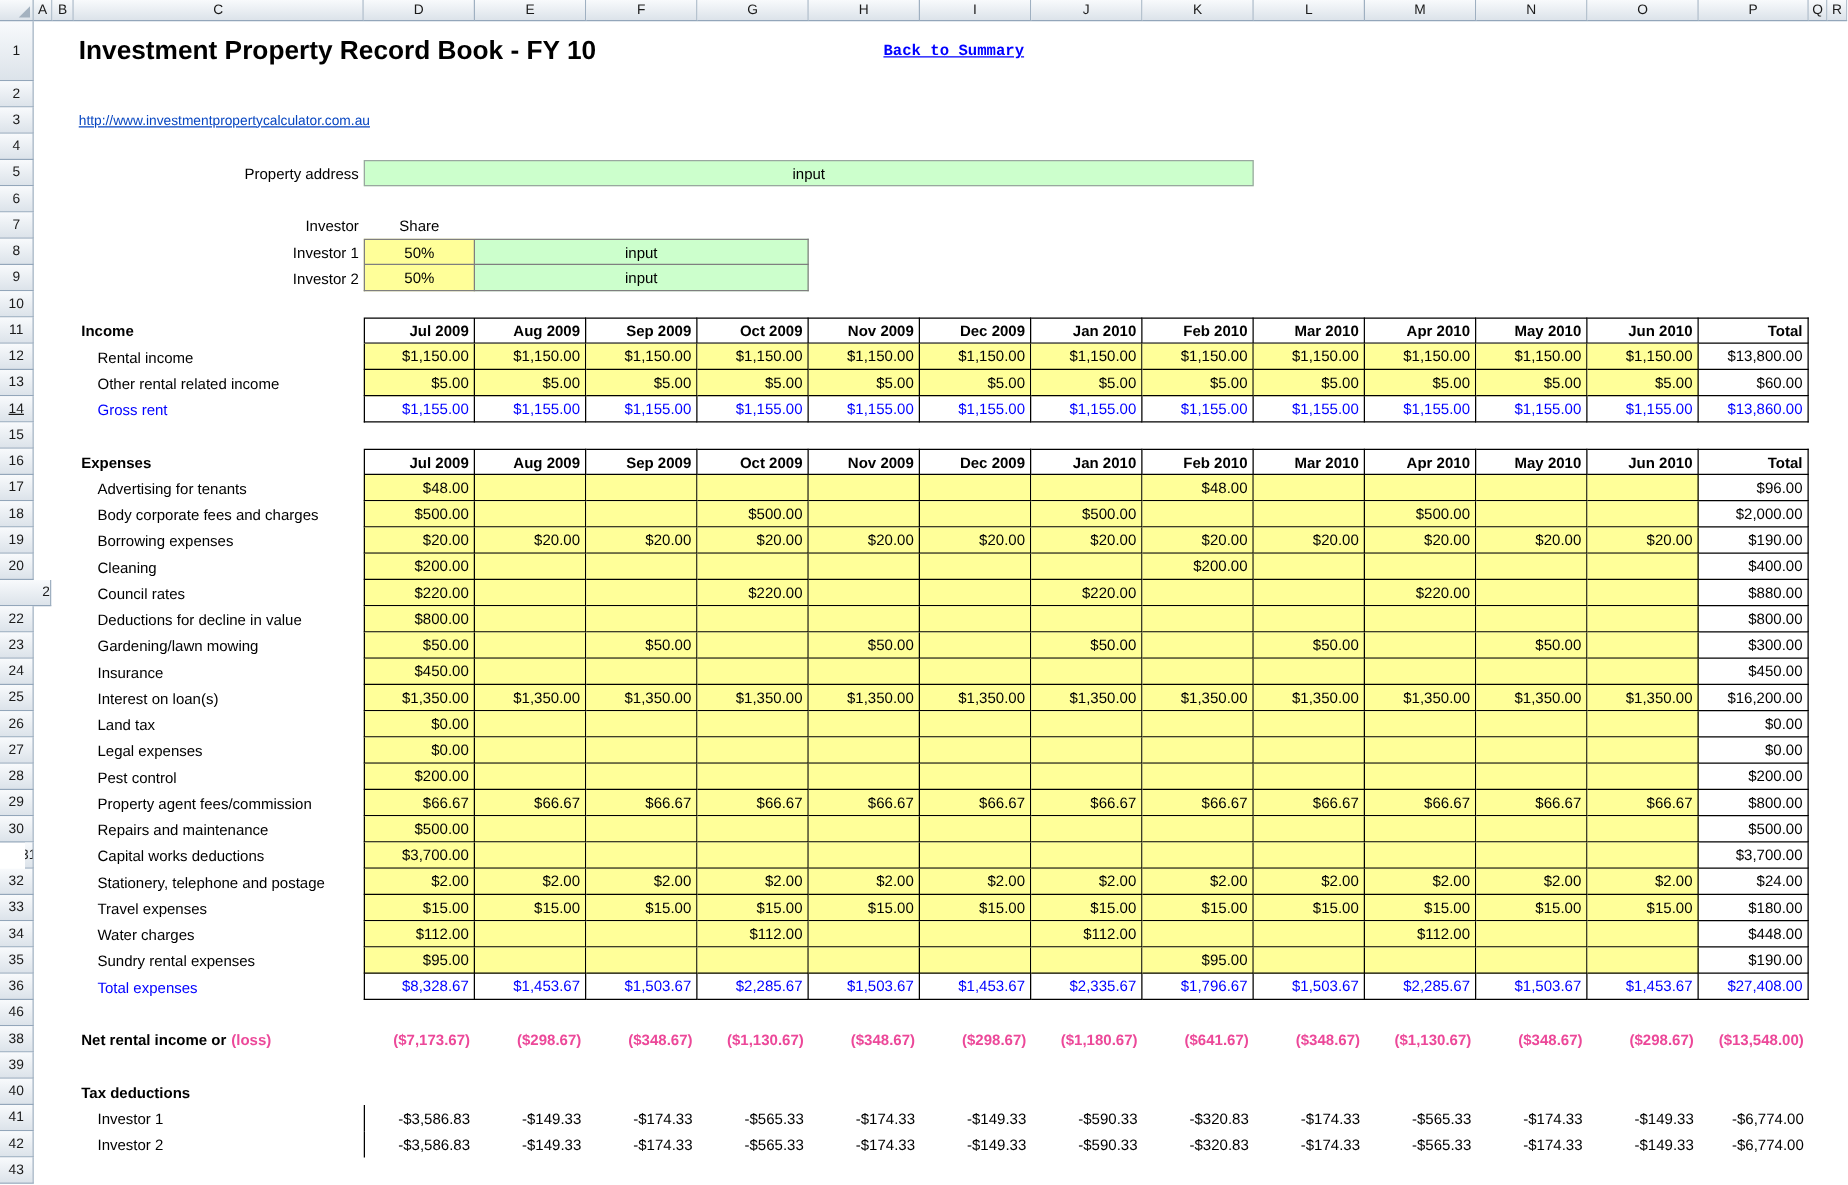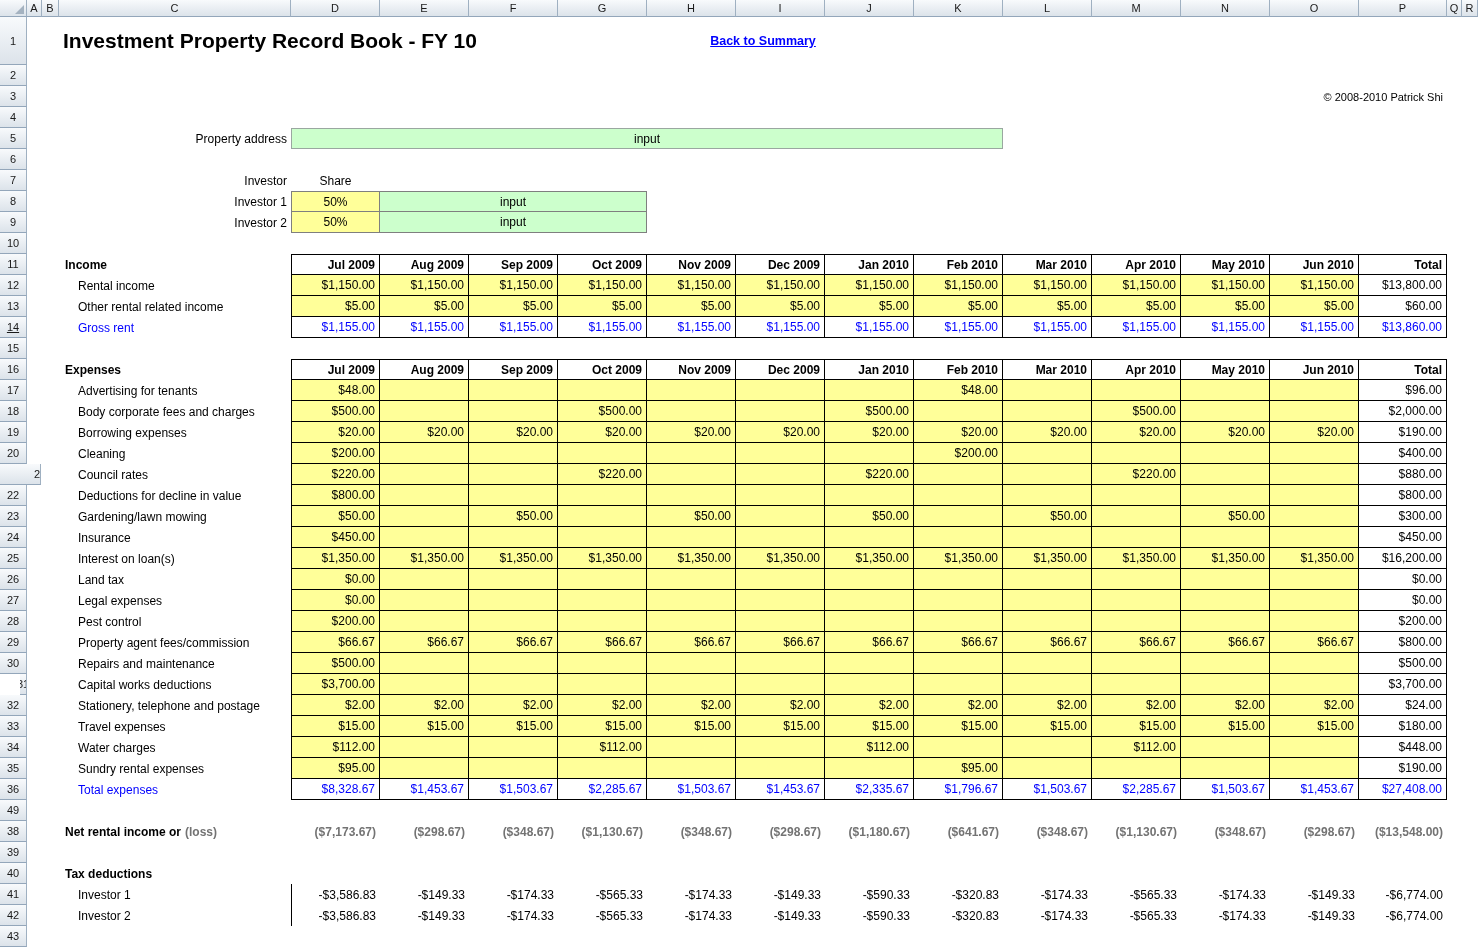--- a/index.html
+++ b/index.html
@@ -26,21 +26,21 @@
   .ovf{overflow:visible;z-index:2;}
   .left{justify-content:flex-start}
   .right{justify-content:flex-end}
   .center{justify-content:center}
   .bold{font-weight:bold}
   .sec{padding-left:6px}
   .indent{padding-left:19px}
   .yellow{background:#ffff99}
   .green{background:#ccffcc}
   .blue{color:#0000ff}
-  .red{color:#737373}
+  .red{color:#ec4899}
   .small{font-size:11px}
   .title{font-size:21px;font-weight:bold;}
   .link{color:#0000ff;font-weight:bold;text-decoration:underline;cursor:pointer;font-size:12.5px;}
   .smalllink{color:#0645c1;text-decoration:underline;cursor:pointer;font-size:11px;}
   .bt{border-top:1px solid #000}
   .br{border-right:1px solid #000}
   .bb{border-bottom:1px solid #000}
   .bl{border-left:1px solid #000}
   .ibox{border:1px solid #7f7f7f}
   .nt{border-top:none}
@@ -101,30 +101,30 @@
     <div class="hcell" style="grid-area: 28 / 1;">27</div>
     <div class="hcell" style="grid-area: 29 / 1;">28</div>
     <div class="hcell" style="grid-area: 30 / 1;">29</div>
     <div class="hcell" style="grid-area: 31 / 1;">30</div>
     <div class="hcell" style="grid-area: 32 / 1; margin-left: 20px;">31</div>
     <div class="hcell" style="grid-area: 33 / 1;">32</div>
     <div class="hcell" style="grid-area: 34 / 1;">33</div>
     <div class="hcell" style="grid-area: 35 / 1;">34</div>
     <div class="hcell" style="grid-area: 36 / 1;">35</div>
     <div class="hcell" style="grid-area: 37 / 1;">36</div>
-    <div class="hcell" style="grid-area: 38 / 1;">49</div>
+    <div class="hcell" style="grid-area: 38 / 1;">46</div>
     <div class="hcell" style="grid-area: 39 / 1;">38</div>
     <div class="hcell" style="grid-area: 40 / 1;">39</div>
     <div class="hcell" style="grid-area: 41 / 1;">40</div>
     <div class="hcell" style="grid-area: 42 / 1;">41</div>
     <div class="hcell" style="grid-area: 43 / 1;">42</div>
     <div class="hcell" style="grid-area: 44 / 1;">43</div>
     <div class="cell left title ovf" style="grid-area: 2 / 4 / auto / span 6;">Investment Property Record Book - FY 10</div>
-    <div class="cell center link ovf" style="grid-area: 2 / 9 / auto / span 2; padding-left: 58px;">Back to Summary</div>
-    <div class="cell right small" style="grid-area: 4 / 14 / auto / span 4;">© 2008-2010 Patrick Shi</div>
+    <div class="cell center link ovf" style="grid-area: 2 / 9 / auto / span 2; padding-left: 58px; font-family: Liberation Mono, monospace;">Back to Summary</div>
+    <div class="cell left smalllink ovf" style="grid-area: 4 / 4 / auto / span 4;">http://www.investmentpropertycalculator.com.au</div>
     <div class="cell right" style="grid-area: 6 / 4;">Property address</div>
     <div class="cell center green gb" style="grid-area: 6 / 5 / auto / span 8;">input</div>
     <div class="cell right" style="grid-area: 8 / 4;">Investor</div>
     <div class="cell center" style="grid-area: 8 / 5;">Share</div>
     <div class="cell right" style="grid-area: 9 / 4;">Investor 1</div>
     <div class="cell center yellow ibox" style="grid-area: 9 / 5;">50%</div>
     <div class="cell center green ibox nl" style="grid-area: 9 / 6 / auto / span 3;">input</div>
     <div class="cell right" style="grid-area: 10 / 4;">Investor 2</div>
     <div class="cell center yellow ibox nt" style="grid-area: 10 / 5;">50%</div>
     <div class="cell center green ibox nl nt" style="grid-area: 10 / 6 / auto / span 3;">input</div>

